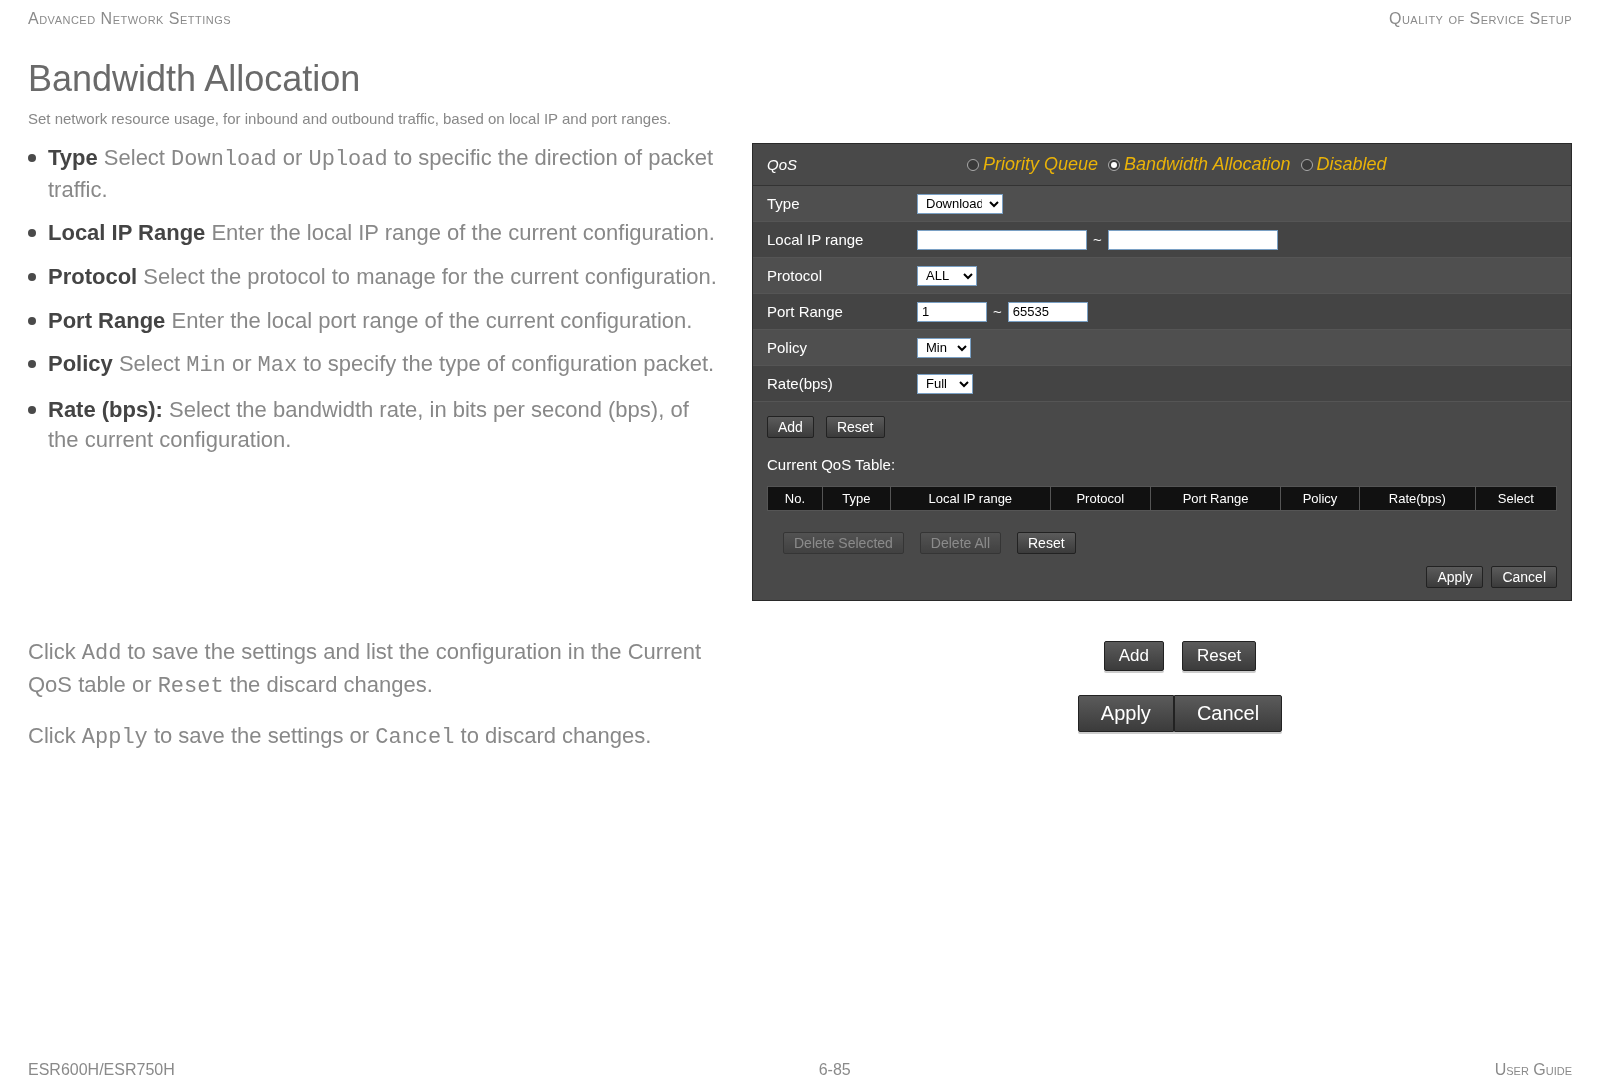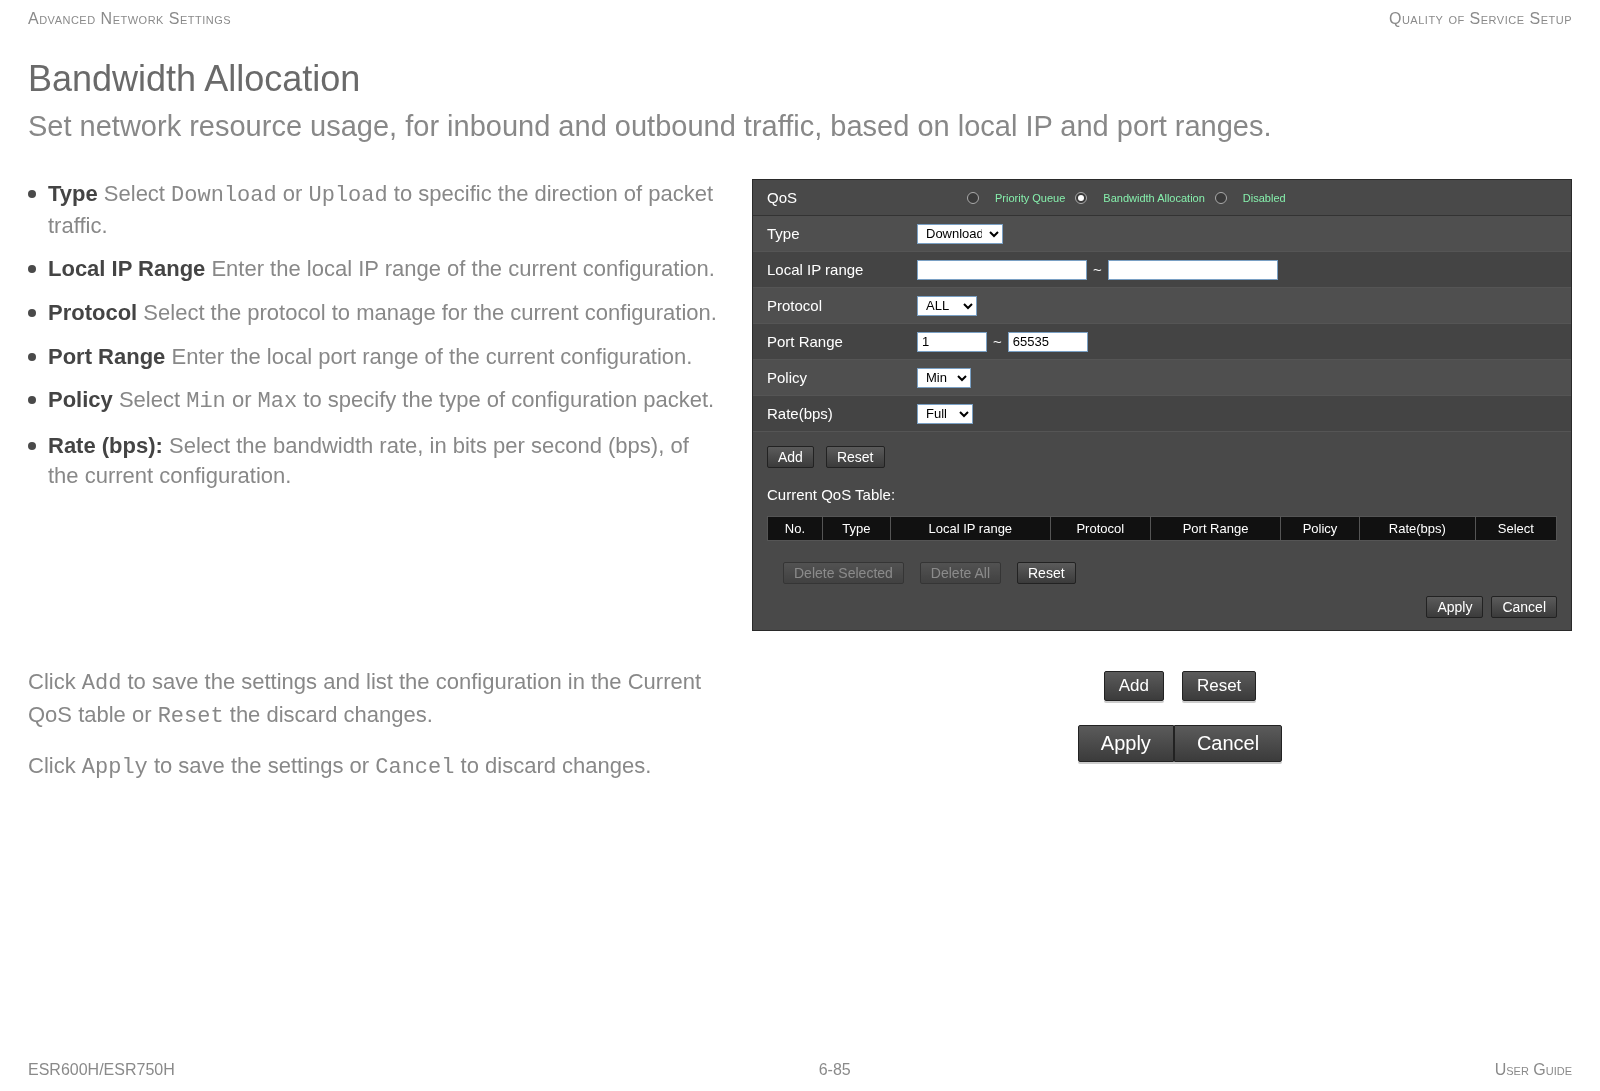--- a/index.html
+++ b/index.html
@@ -24,23 +24,23 @@
     .main {
       padding: 30px 28px 0 28px;
     }
     h1.section-title {
       font-size: 36px;
       font-weight: 400;
       color: #6a6a6a;
       margin-bottom: 10px;
     }
     .intro {
-      font-size: 29px;
+      font-size: 15px;
       color: #888;
-      margin-bottom: 36px;
+      margin-bottom: 16px;
     }
     .two-col {
       display: flex;
       align-items: flex-start;
       gap: 28px;
     }
     .left-col { width: 700px; }
     .right-col { flex: 1; }
     ul.bullets { list-style: none; }
     ul.bullets > li {
@@ -122,28 +122,29 @@
       width: 820px;
       background: #494949;
       color: #e6e6e6;
       border: 1px solid #2a2a2a;
       font-size: 15px;
       padding-bottom: 8px;
     }
     .panel .qos-row {
       display: flex;
       align-items: center;
-      height: 36px;
+      height: 42px;
       padding: 0 14px;
       border-bottom: 1px solid #333;
       gap: 12px;
+      font-style: italic;
     }
     .panel .qos-row .label { width: 140px; color:#fff; }
     .panel .radio-group { display: flex; gap: 10px; align-items: center; margin-left: 48px; }
-    .panel .radio-group label { display:flex; align-items:center; gap:16px; font-size:11px; color:#86efac;}
+    .panel .radio-group label { display:flex; align-items:center; gap:4px; font-size:18px; color:#eab308;}
     .panel .radio-dot { width:12px;height:12px;border-radius:50%;border:1px solid #aaa;display:inline-block;background:#3a3a3a; position:relative;}
     .panel .radio-dot.selected::after{content:"";position:absolute;top:2px;left:2px;width:6px;height:6px;border-radius:50%;background:#fff;}
     .panel select, .panel input[type=text] {
       background:#fff;border:1px solid #7aa0c4;font-size:13px;height:20px;padding:0 4px;
       font-family:Arial;
     }
     .form-area { padding: 0; }
     .form-row {
       display:flex;align-items:center;height:36px;padding:0 14px;border-bottom:1px solid #555;
     }

